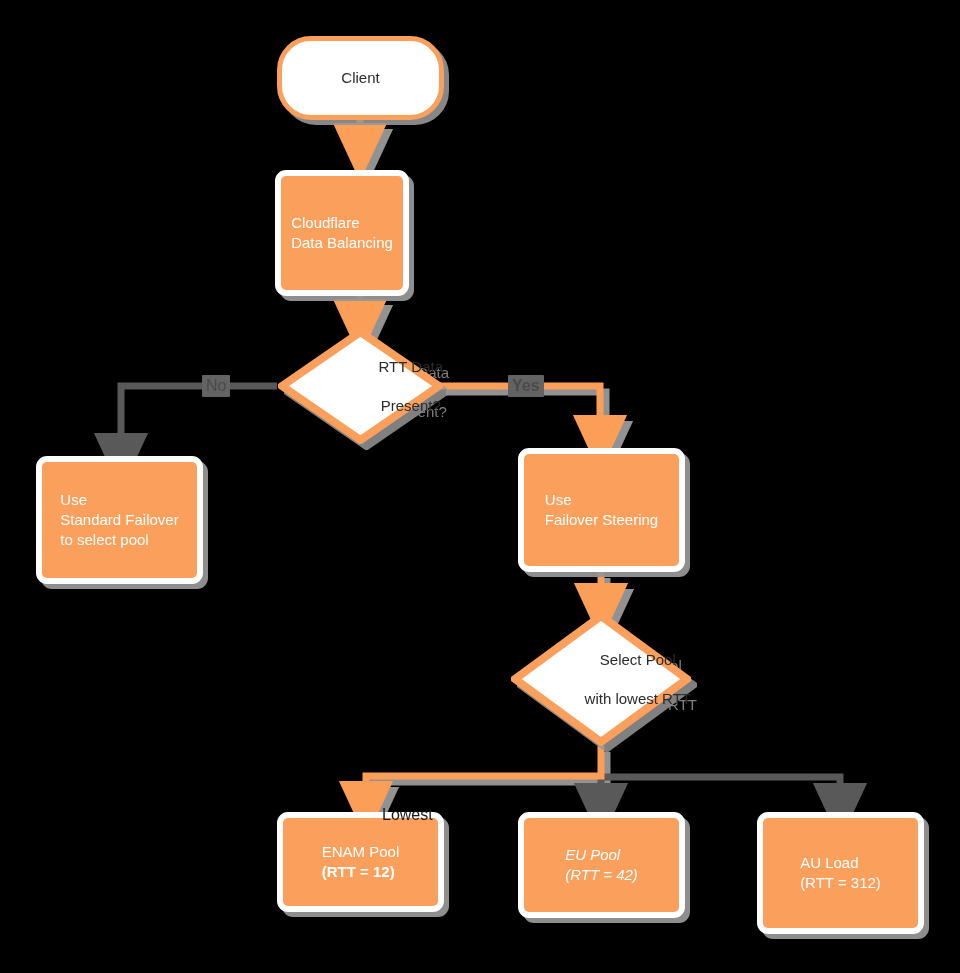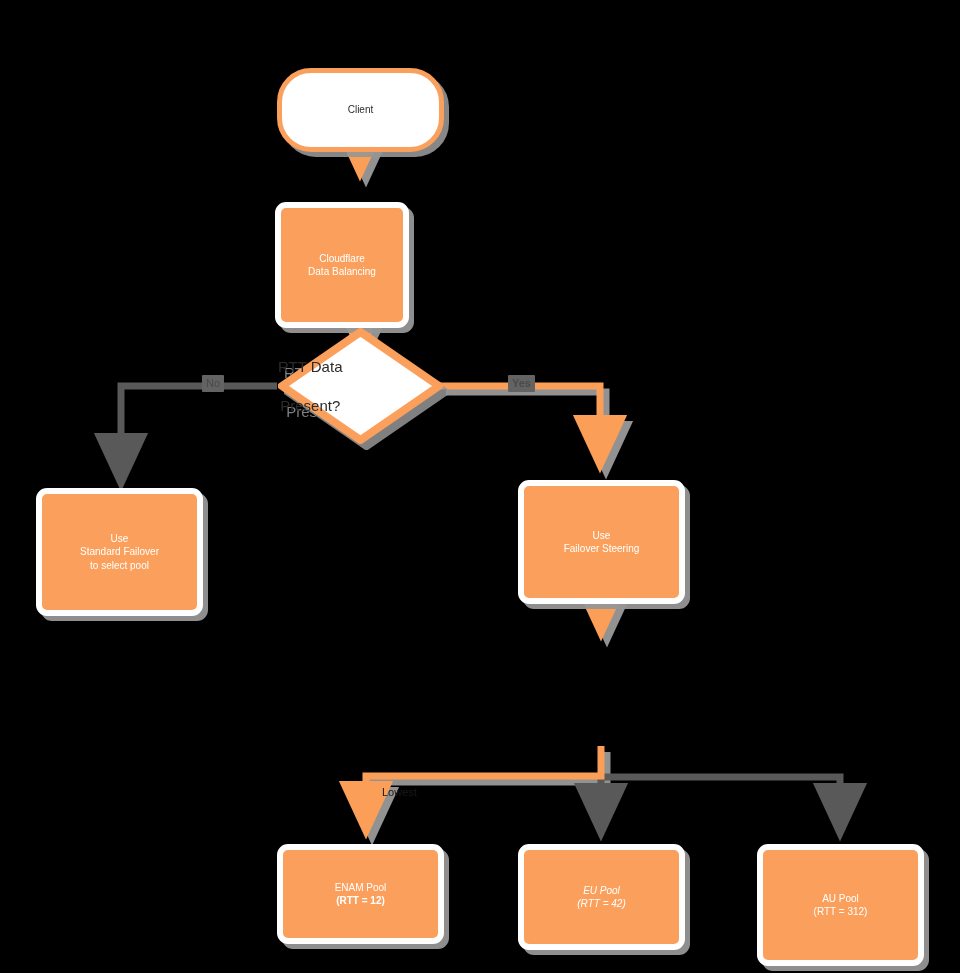--- a/index.html
+++ b/index.html
@@ -25,25 +25,23 @@
     height: 973px;
   }
 
   
   .node {
     position: absolute;
     box-sizing: border-box;
     display: flex;
     align-items: center;
     justify-content: center;
-    text-align: center;
     line-height: 1.32;
-    font-size: 10px;
+    font-size: 15px;
     z-index: 5;
-    margin-top: 32px;
   }
 
   
   .box-orange {
     background: #fba05c;
     border: 6px solid #ffffff;
     border-radius: 11px;
     color: #ffffff;
     filter: drop-shadow(5px 5px 0 rgba(150,150,150,0.95));
   }
@@ -72,36 +70,36 @@
     width: 100%;
     height: 100%;
   }
   .diamond-label {
     position: absolute;
     left: 0; top: 0;
     width: 100%;
     height: 100%;
     display: flex;
     align-items: center;
-    justify-content: flex-start;
+    justify-content: flex-end;
     text-align: center;
     font-size: 15px;
     line-height: 1.3;
     color: #2b2b2b;
     white-space: pre-line;
   }
 
   .nline { display: block; }
   .bold  { font-weight: bold; }
 
   
   .edge-label {
     position: absolute;
     z-index: 6;
-    font-size: 11px;
+    font-size: 16px;
     line-height: 1;
     padding: 3px 4px;
     color: #4a4a4a;
     background: #636363;
     border-radius: 1px;
     white-space: nowrap;
   }
   .edge-label.on-dark {
     color: #1a1a1a;
     background: transparent;
@@ -191,41 +189,52 @@
     </div>
   </div>
 
   <div class="node box-orange" style="left:518px; top:448px; width:167px; height:124px;">
     <div class="inner">
       <span class="nline">Use</span>
       <span class="nline">Failover Steering</span>
     </div>
   </div>
 
+  <div class="diamond-wrap" style="left:511px; top:612px; width:180px; height:134px;">
+    <svg class="diamond-shape" viewBox="0 0 180 134" preserveAspectRatio="none">
+      <polygon points="90,4 176,67 90,130 4,67" fill="#ffffff" stroke="#fba05c" stroke-width="8"></polygon>
+    </svg>
+    <div class="diamond-label">
+      <div>
+        <span class="nline">Select Pool</span>
+        <span class="nline">with lowest RTT</span>
+      </div>
+    </div>
+  </div>
 
   <div class="node box-orange" style="left:277px; top:812px; width:167px; height:100px;">
     <div class="inner">
       <span class="nline">ENAM Pool</span>
       <span class="nline bold">(RTT = 12)</span>
     </div>
   </div>
 
   <div class="node box-orange" style="left:518px; top:812px; width:167px; height:106px;font-style:italic;">
     <div class="inner">
       <span class="nline">EU Pool</span>
       <span class="nline">(RTT = 42)</span>
     </div>
   </div>
 
   <div class="node box-orange" style="left:757px; top:812px; width:167px; height:122px;">
     <div class="inner">
-      <span class="nline">AU Pool</span>
+      <span class="nline">AU Load</span>
       <span class="nline">(RTT = 312)</span>
     </div>
   </div>
 
   <div class="edge-label" style="left:202px; top:375px;">No</div>
 
   <div class="edge-label" style="left:508px; top:375px;font-weight:bold;">Yes</div>
 
-  <div class="edge-label on-dark" style="left:378px; top:784px;">Lowest</div>
+  <div class="edge-label on-dark" style="left:378px; top:804px;">Lowest</div>
 
 </div>
 
 </body></html>

